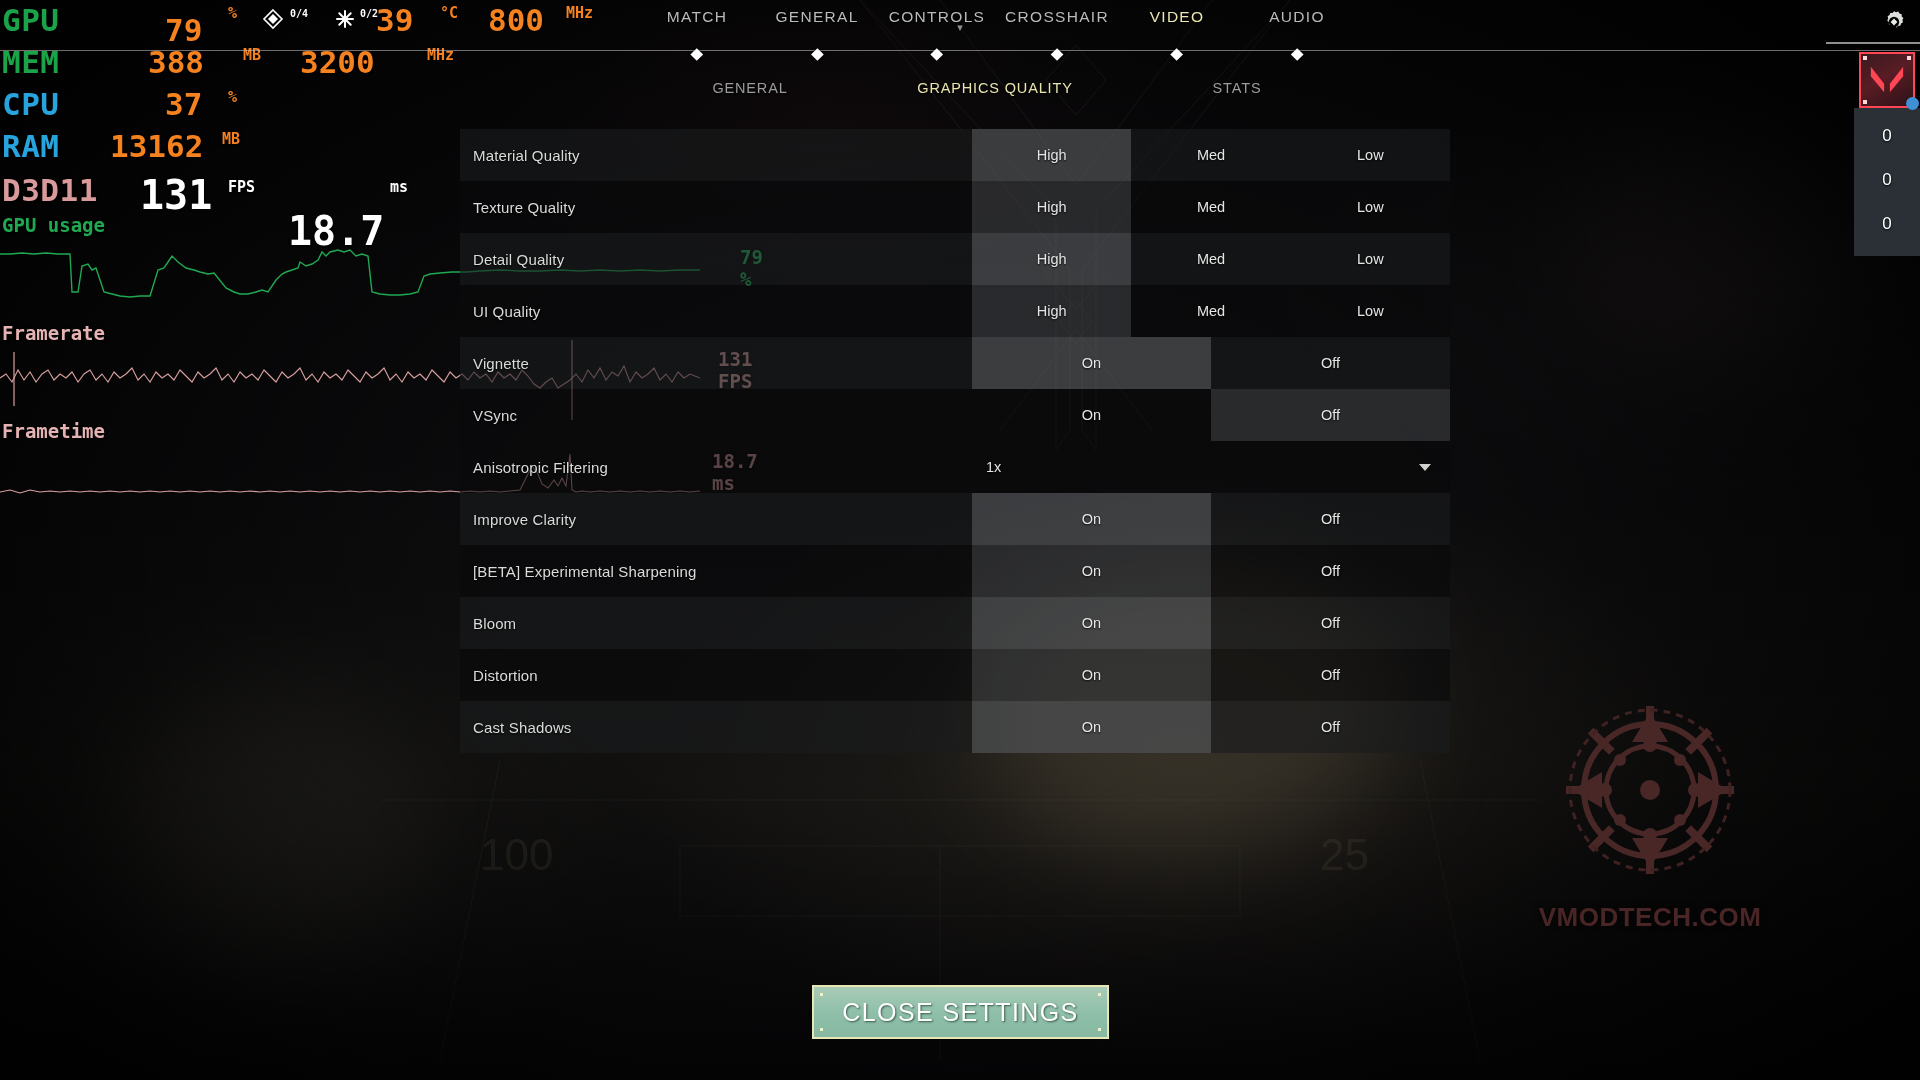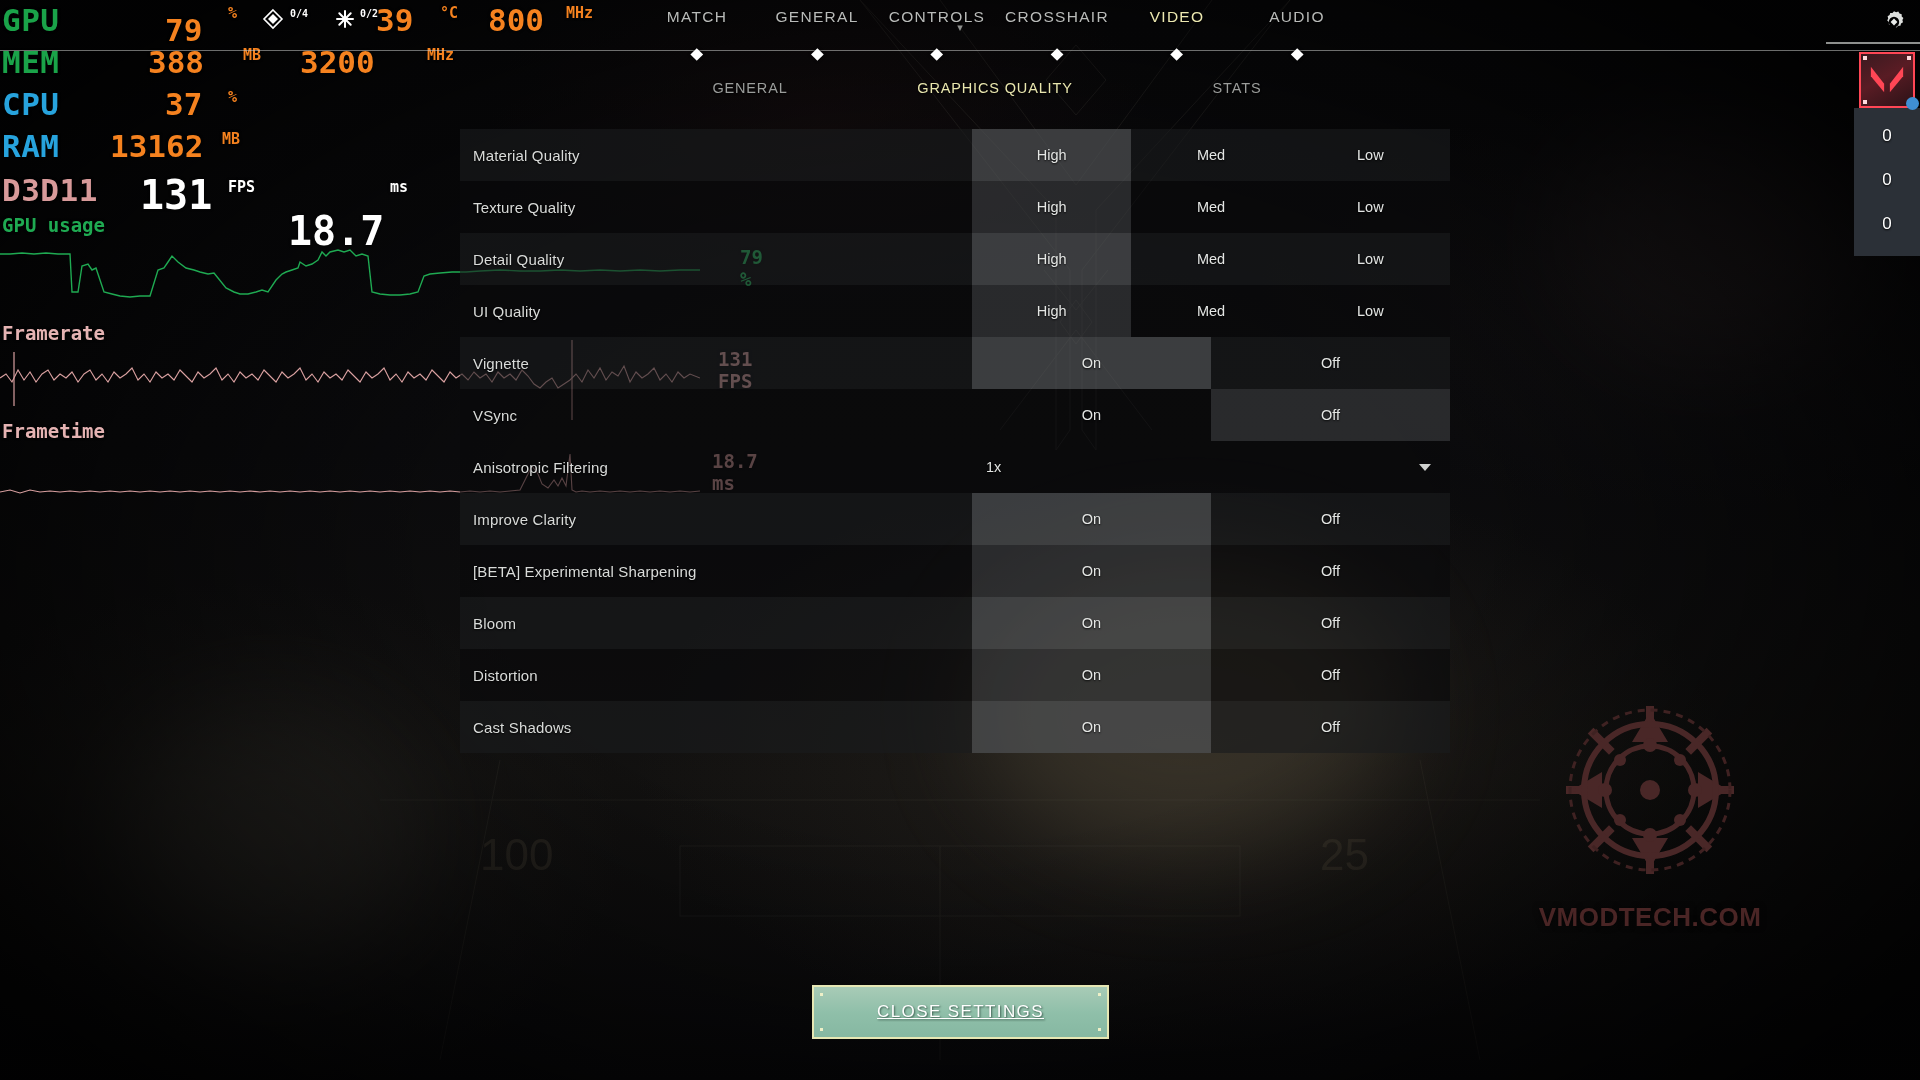--- a/index.html
+++ b/index.html
@@ -98,23 +98,22 @@
 
   
   #closebtn {
     position: absolute; left: 812px; top: 985px; width: 297px; height: 54px;
     background: linear-gradient(180deg, #a8cbb6 0%, #8fbfa9 52%, #86b8a2 100%);
     border: 2px solid #e6e7b4;
     display: flex; align-items: center; justify-content: center;
     cursor: pointer;
   }
   #closebtn .cb-label {
-    font-size: 17px; letter-spacing: 1.4px; color: #ffffff;
+    font-size: 25px; letter-spacing: 1.4px; color: #ffffff;
     text-shadow: 1px 1px 2px rgba(40,70,58,.85);
-    text-decoration: underline;
   }
   .cdot { position: absolute; width: 3px; height: 3px; background: #eef0c8; }
   .cdot.tl { left: 6px; top: 6px; } .cdot.tr { right: 6px; top: 6px; }
   .cdot.bl { left: 6px; bottom: 6px; } .cdot.br { right: 6px; bottom: 6px; }
 
   
   #osd {
     position: absolute; left: 0; top: 0; width: 470px;
     font-family: "DejaVu Sans Mono", monospace;
     user-select: none;

